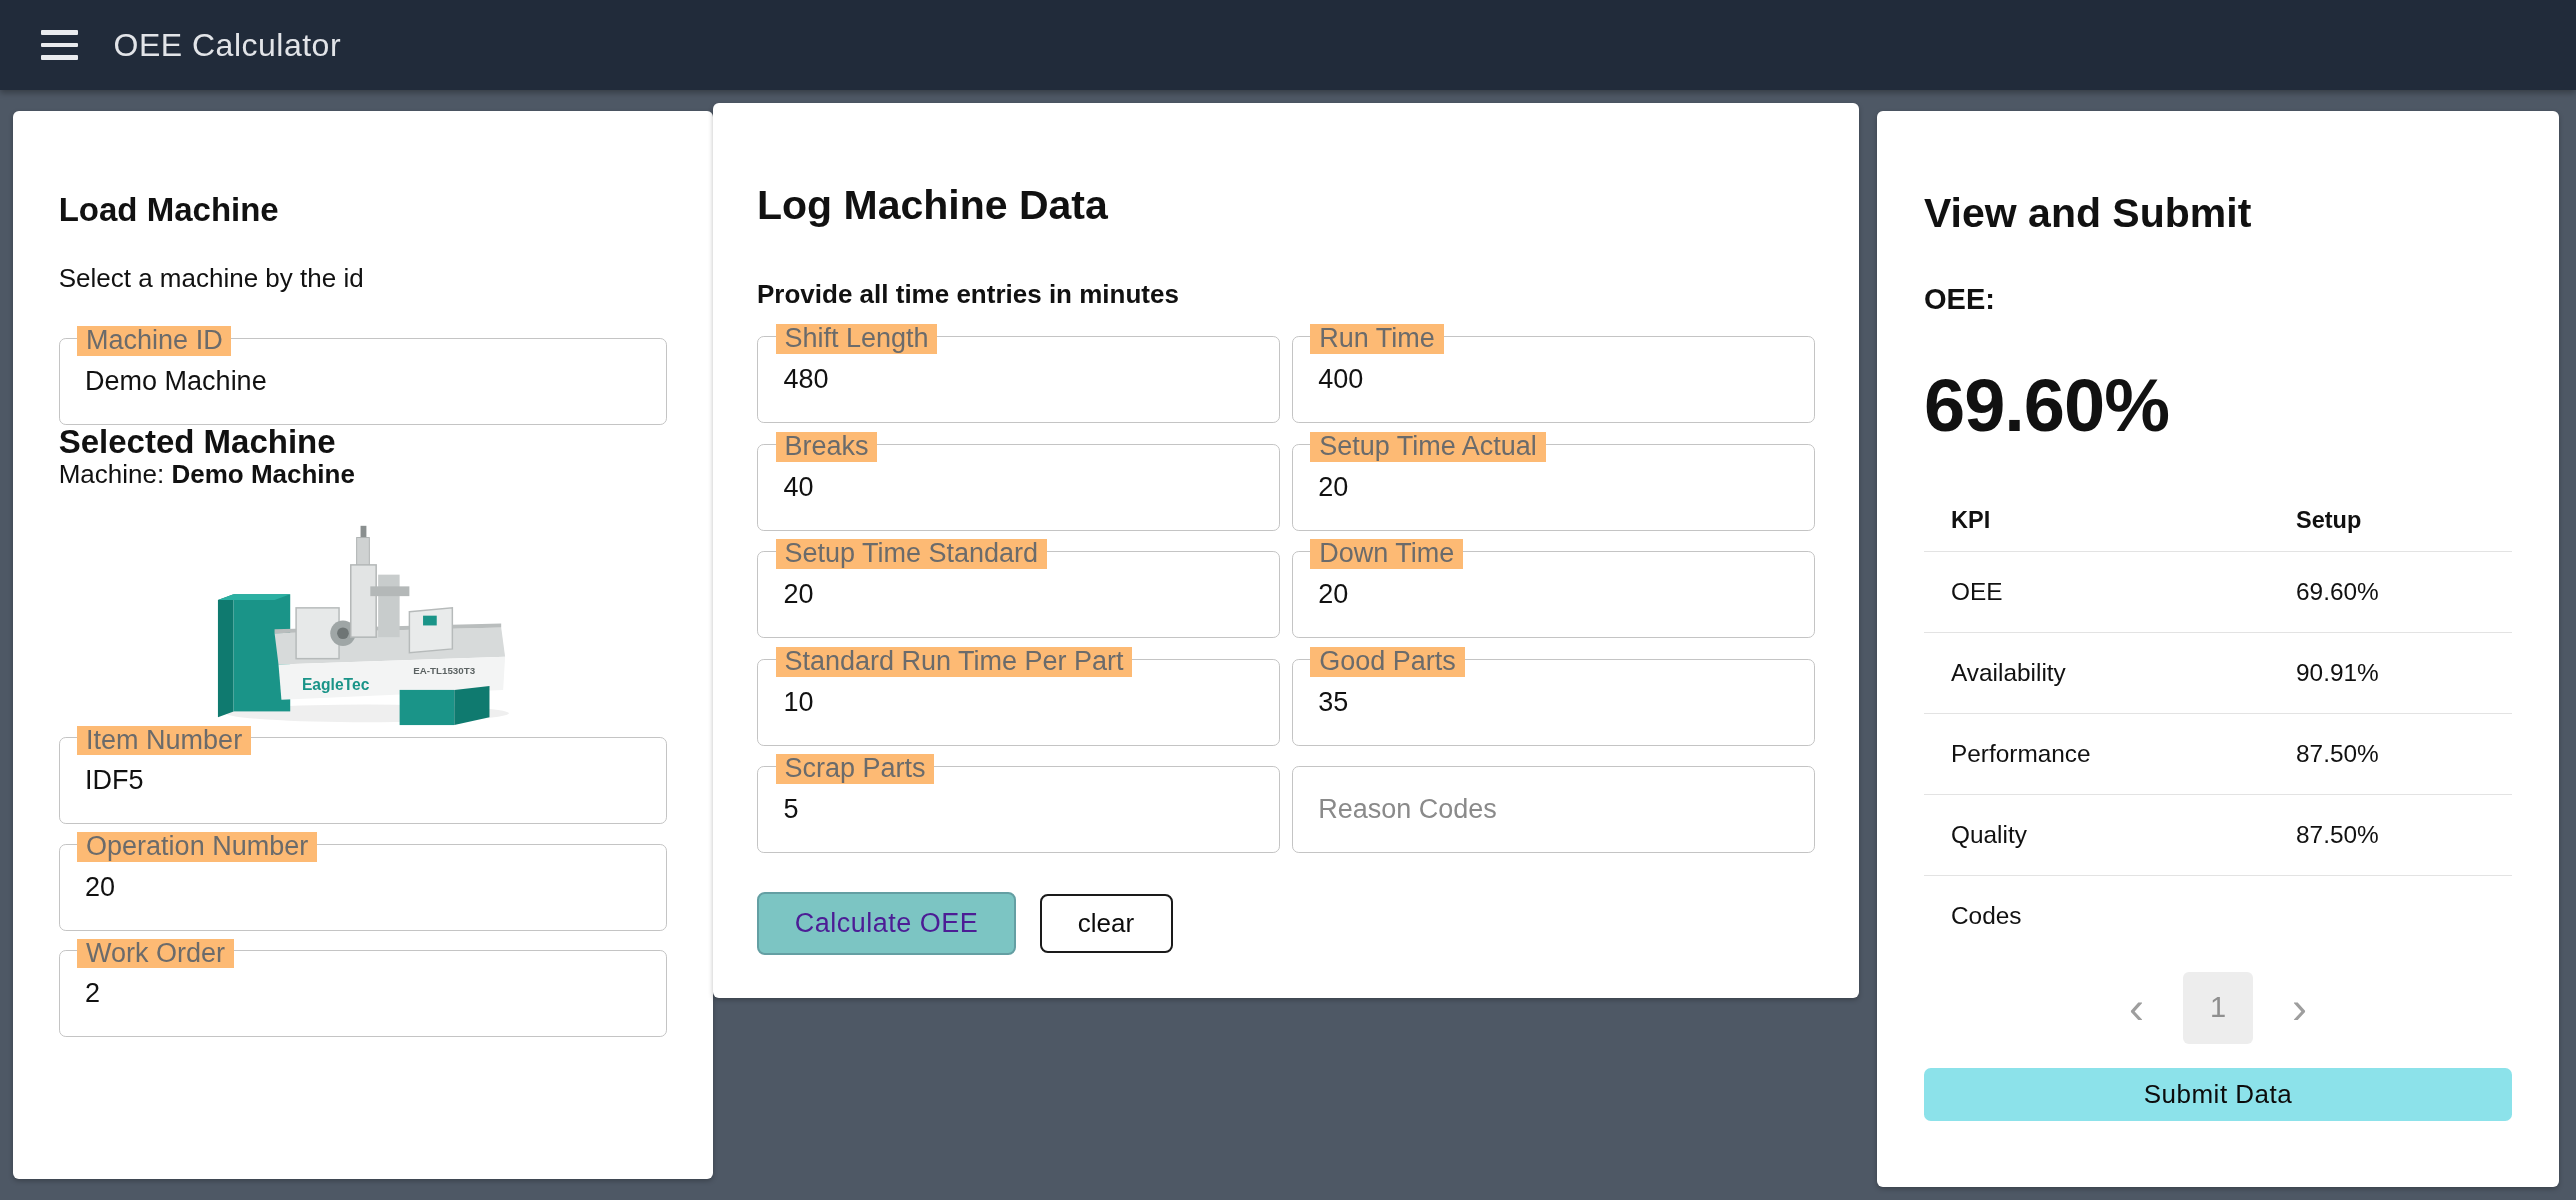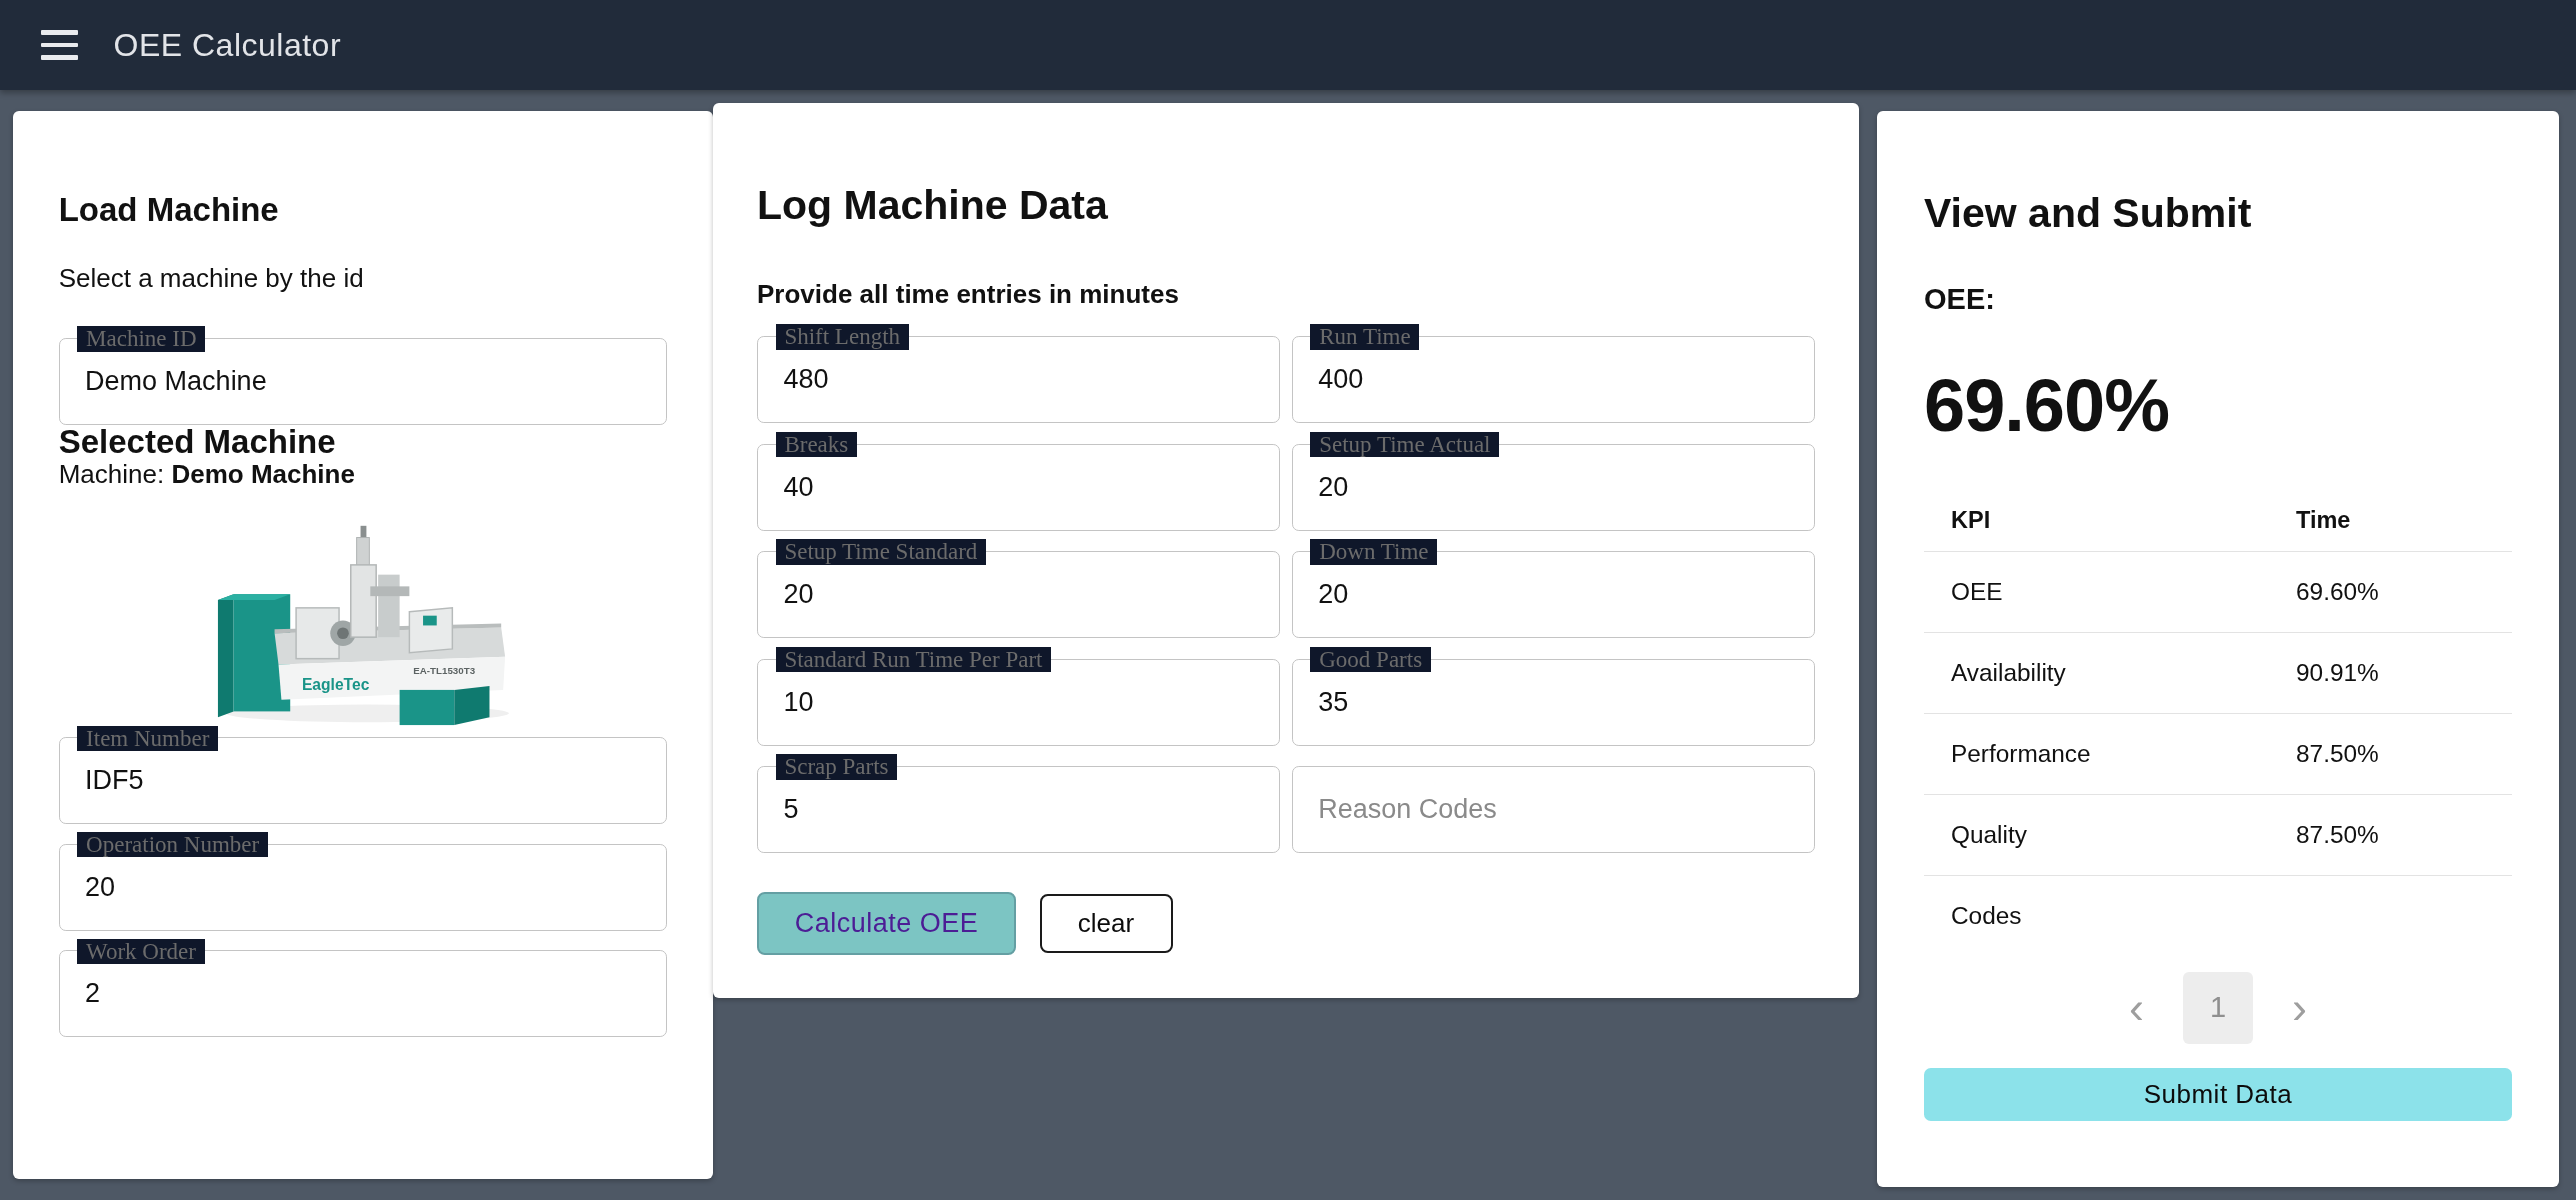--- a/index.html
+++ b/index.html
@@ -38,22 +38,22 @@
   h2.sec-title{font-size:33px;font-weight:700;margin:0;line-height:1;}
   h1.big-title{font-size:41px;font-weight:700;margin:0;line-height:1;}
   .subtitle{font-size:26px;margin-top:39px;line-height:1;}
   .subtitle-bold{font-size:26px;font-weight:700;margin-top:55px;line-height:1;}
   
   .field{
     position:relative;height:87px;border:1px solid var(--field-border);
     border-radius:6.8px;background:#fff;display:flex;align-items:center;padding:0 25.4px;
   }
   .field-label{
-    position:absolute;top:-12.7px;left:17.6px;background:#0f172a;padding:0 8.8px;
-    font-size:23px;color:var(--label-gray);line-height:1.1;white-space:nowrap;font-family:Liberation Serif, serif;
+    position:absolute;top:-12.7px;left:17.6px;background:#fdba74;padding:0 8.8px;
+    font-size:27px;color:var(--label-gray);line-height:1.1;white-space:nowrap;
   }
   .field-input{
     width:100%;border:none;outline:none;background:transparent;
     font-size:27px;color:#111;font-family:"Liberation Sans", sans-serif;padding:0;
   }
   .field-input::placeholder{color:#8a8a8a;opacity:1;}
   
   .machine-id-field{margin-top:47px;}
   .selected-title{margin-top:55px;}
   .machine-line{font-size:26px;line-height:1.25;}
@@ -232,21 +232,21 @@
 </section>
 
 <section class="card card-right">
   <h1 class="big-title">View and Submit</h1>
   <div class="oee-label">OEE:</div>
   <div class="oee-value">69.60%</div>
 
   <div class="kpi-table">
     <div class="kpi-row head">
       <div>KPI</div>
-      <div>Time</div>
+      <div>Setup</div>
     </div>
     <div class="kpi-row">
       <div>OEE</div>
       <div>69.60%</div>
     </div>
     <div class="kpi-row">
       <div>Availability</div>
       <div>90.91%</div>
     </div>
     <div class="kpi-row">

